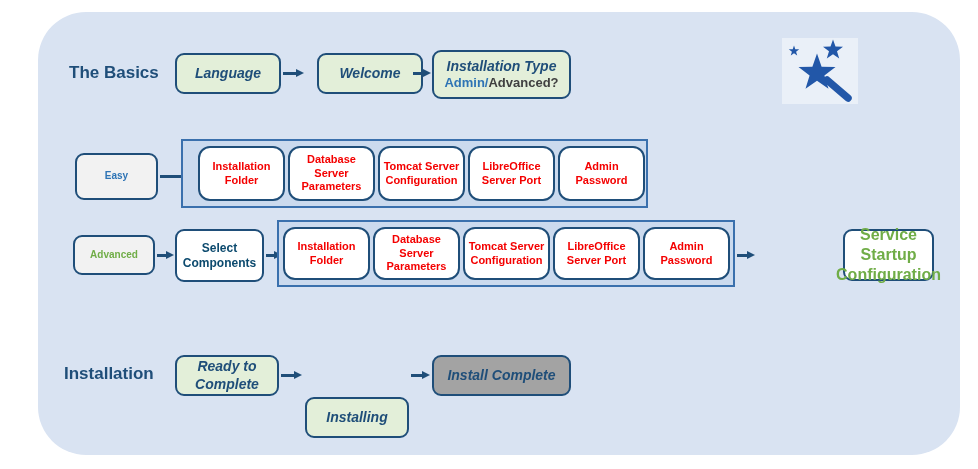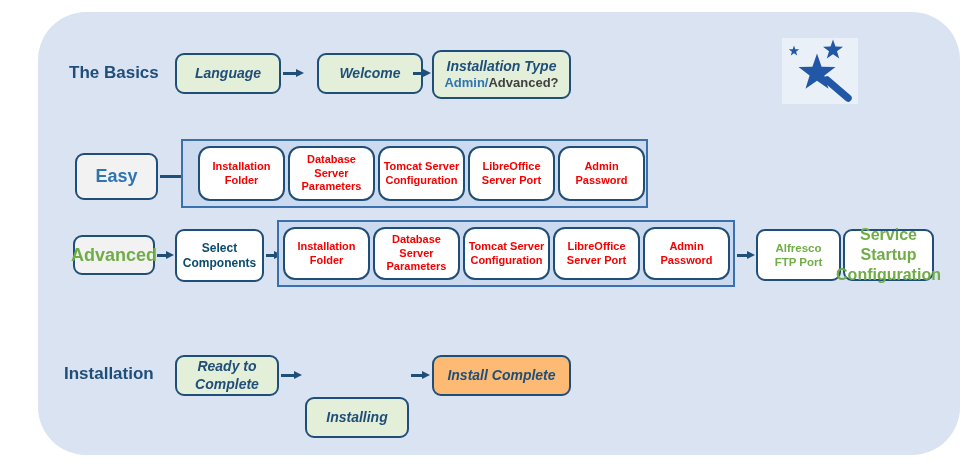--- a/index.html
+++ b/index.html
@@ -16,23 +16,23 @@
     position:absolute;font-size:17px;font-weight:bold;color:#1f4e79;white-space:nowrap;
   }
   .box{
     position:absolute;box-sizing:border-box;border:2.5px solid #1f4e79;border-radius:9px;
     display:flex;flex-direction:column;align-items:center;justify-content:center;
     text-align:center;font-weight:bold;color:#1f4e79;line-height:1.25;padding:2px 8px;
   }
   .fill-green{background:#e3efd9;}
   .fill-gray{background:#f2f2f2;}
   .fill-white{background:#ffffff;}
-  .fill-peach{background:#fdba74;}
+  .fill-peach{background:#a3a3a3;}
   .t13{font-size:14px;font-style:italic;}
-  .t14{font-size:18px;}
+  .t14{font-size:10px;}
   .page{font-size:11px;color:#f40000;border-radius:12px;padding:2px 3px;}
   .text-blue{color:#2e74b5;}
   .text-green{color:#404040;}
   .group{
     position:absolute;box-sizing:border-box;background:#cbdaee;border:2px solid #3a70ad;
   }
   .arrow{position:absolute;height:9px;}
   .arrow::before{
     content:'';position:absolute;left:0;right:6px;top:3px;height:3px;background:#1f4e79;
   }
@@ -81,21 +81,20 @@
   <div class="arrow" style="left:157px;top:250.5px;width:17px;"></div>
   <div class="box fill-white text-green" style="left:175px;top:229px;width:89px;height:53px;color:#0c4a6e;font-size:12px;">Select Components</div>
   <div class="arrow" style="left:266px;top:250.5px;width:16px;"></div>
   <div class="group" style="left:277px;top:220px;width:458px;height:67px;"></div>
   <div class="box fill-white page" style="left:283px;top:227px;width:87px;height:53px;">Installation Folder</div>
   <div class="box fill-white page" style="left:373px;top:227px;width:87px;height:53px;">Database Server Parameters</div>
   <div class="box fill-white page" style="left:463px;top:227px;width:87px;height:53px;">Tomcat Server Configuration</div>
   <div class="box fill-white page" style="left:553px;top:227px;width:87px;height:53px;">LibreOffice Server Port</div>
   <div class="box fill-white page" style="left:643px;top:227px;width:87px;height:53px;">Admin Password</div>
   <div class="arrow" style="left:737px;top:250.5px;width:18px;"></div>
-  <div class="box fill-white text-green" style="left:756px;top:229px;width:85px;height:52px;color:#70ad47;font-size:11.5px;">Alfresco FTP Port</div>
   <div class="box fill-white text-green" style="left:843px;top:229px;width:91px;height:52px;color:#70ad47;font-size:16px;">Service Startup Configuration</div>
 
   <div class="row-label" style="left:64px;top:364px;">Installation</div>
   <div class="box fill-green t13" style="left:175px;top:355px;width:104px;height:41px;">Ready to Complete</div>
   <div class="arrow" style="left:281px;top:371px;width:21px;"></div>
   <div class="box fill-green t13" style="left:305px;top:355px;width:104px;height:41px;margin-top:42px;">Installing</div>
   <div class="arrow" style="left:411px;top:371px;width:19px;"></div>
   <div class="box fill-peach t13" style="left:432px;top:355px;width:139px;height:41px;">Install Complete</div>
 </div>
 

